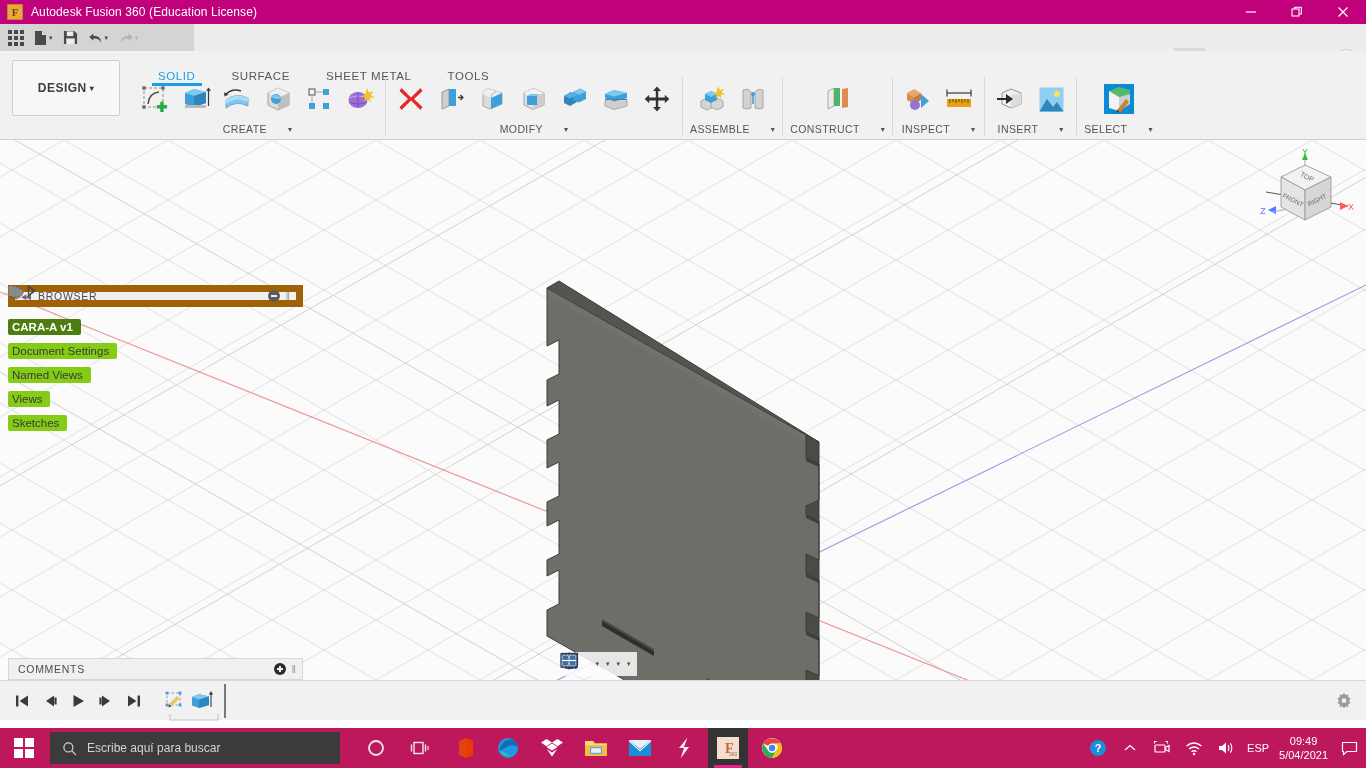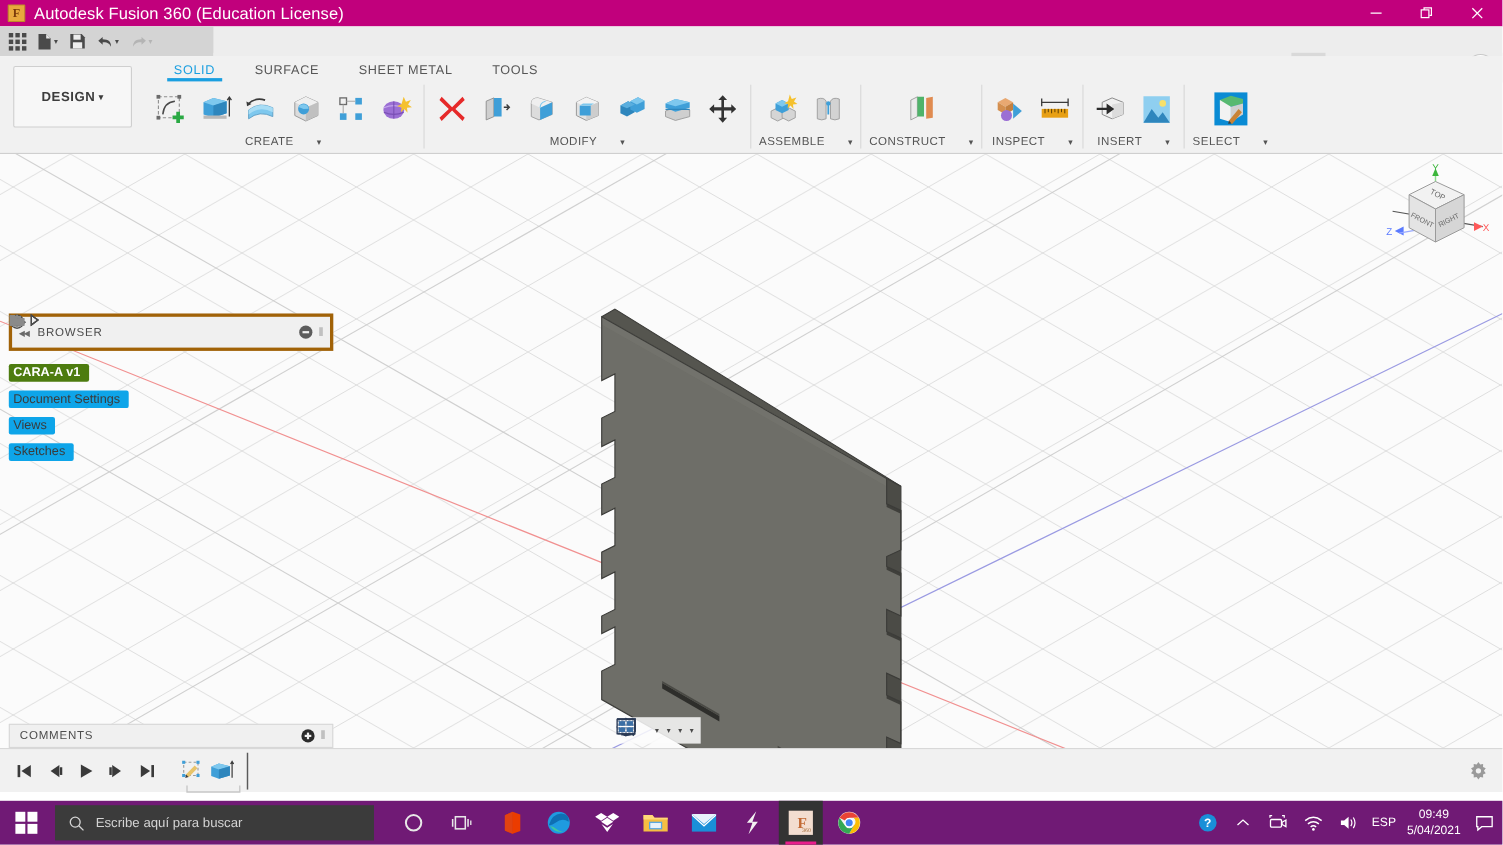--- a/index.html
+++ b/index.html
@@ -15,21 +15,21 @@
   .titlebar {
     position: absolute; left:0; top:0; width:1366px; height:24px;
     background:#c1007c; display:flex; align-items:center;
   }
   .titlebar .appicon {
     width:16px; height:16px; margin-left:7px; margin-right:8px;
     background:#e8a83e; border:1px solid #bf8a2a; border-radius:1px;
     color:#7a3b0a; font-size:11px; font-weight:bold; line-height:14px; text-align:center;
     font-family:"Liberation Serif", serif;
   }
-  .titlebar .wtitle { color:#ffffff; font-size:15px; letter-spacing:.1px; }
+  .titlebar .wtitle { color:#ffffff; font-size:12px; letter-spacing:.1px; }
   .wincontrols { margin-left:auto; display:flex; height:24px; }
   .wbtn { width:46px; height:24px; display:flex; align-items:center; justify-content:center;
           color:#fff; font-size:12px; }
 
   
   .qabar {
     position:absolute; left:0; top:24px; width:1366px; height:27px;
     background:#ededed;
   }
   .qa-left {
@@ -63,21 +63,21 @@
     background:#f1f1f1; border-bottom:1px solid #cfcfcf;
   }
   .workspace-btn {
     position:absolute; left:12px; top:9px; width:108px; height:56px;
     border:1px solid #cfcfcf; background:#f7f7f7; border-radius:2px;
     display:flex; align-items:center; justify-content:center; gap:3px;
     font-size:12px; color:#3d3d3d; letter-spacing:.5px; font-weight:bold;
   }
   .tabs { position:absolute; left:140px; top:0; display:flex; gap:0; }
   .rtab { padding:7px 18px 5px; font-size:11.5px; color:#565656; letter-spacing:.6px;
-          position:relative; }
+          position:relative;margin-top:12px; }
   .rtab.active { color:#1a9fe0; }
   .rtab.active::after {
     content:""; position:absolute; left:12px; right:12px; bottom:1px; height:3px; background:#1a9fe0;
   }
   .panels { position:absolute; left:130px; top:26px; display:flex; align-items:flex-start; }
   .panel { display:flex; flex-direction:column; align-items:center; position:relative;
            padding:0 7px; }
   .panel + .panel { border-left:1px solid #d8d8d8; }
   .panel-icons { display:flex; align-items:center; gap:5px; height:44px; }
   .panel-label { font-size:10.5px; color:#545454; letter-spacing:.4px; margin-top:2px;
@@ -89,35 +89,35 @@
   .canvas { position:absolute; left:0; top:140px; width:1366px; height:540px;
             background:#fbfbfb; overflow:hidden; }
   .canvas svg { position:absolute; left:0; top:0; }
 
   
   .browser {
     position:absolute; left:8px; top:145px; width:295px;
     font-size:11.5px; color:#3b3b3b;
   }
   .browser-head {
-    height:34px; background:#f0f0f0; border:3px solid #a16207;
+    height:22px; background:#f0f0f0; border:7px solid #a16207;
     display:flex; align-items:center; padding:0 6px; gap:8px;
   }
   .browser-head .bh-title { font-size:10.5px; color:#4d4d4d; letter-spacing:.7px; }
   .bh-right { margin-left:auto; display:flex; align-items:center; gap:5px; }
   .dot-minus { width:12px; height:12px; border-radius:50%; background:#5c5c5c;
                display:flex; align-items:center; justify-content:center; }
   .dot-minus i { width:6px; height:2px; background:#f0f0f0; display:block; }
   .grip { color:#9a9a9a; font-size:11px; }
   .tree { margin-top:8px; }
   .trow { display:flex; align-items:center; height:24px; gap:5px; }
   .arrow-open { width:12px; height:12px; }
   .arrow-closed { width:12px; height:12px; margin-left:17px; }
   .eye { width:16px; height:16px; }
-  .node-chip { background:#0ea5e9; border-radius:2px; padding:2px 8px 2px 4px;
+  .node-chip { background:#84cc16; border-radius:2px; padding:2px 8px 2px 4px;
                display:flex; align-items:center; gap:6px; }
   .node-chip.sel { background:#4d7c0f; color:#ffffff; }
   .node-label { font-size:11.5px; white-space:nowrap; }
   .node-label.selb { font-weight:bold; }
 
   
   .viewcube { position:absolute; right:8px; top:4px; width:110px; height:110px; }
 
   
   .navbar {
@@ -146,21 +146,21 @@
     background:#f1f1f1; border-top:1px solid #d8d8d8;
     display:flex; align-items:center; padding:0 10px; gap:4px;
   }
   .tbtn { width:24px; height:26px; display:flex; align-items:center; justify-content:center; }
   .tl-features { display:flex; align-items:flex-start; margin-left:12px; position:relative; }
   .tl-feat { width:26px; height:26px; display:flex; align-items:center; justify-content:center; }
   .tl-gear { margin-left:auto; }
 
   
   .taskbar {
-    position:absolute; left:0; top:728px; width:1366px; height:40px; background:#701a75;
+    position:absolute; left:0; top:728px; width:1366px; height:40px; background:#be185d;
     display:flex; align-items:center;
   }
   .start { width:48px; height:40px; display:flex; align-items:center; justify-content:center; }
   .winlogo { display:grid; grid-template-columns:9px 9px; grid-template-rows:9px 9px; gap:2px; }
   .winlogo i { background:#ffffff; display:block; }
   .searchbox {
     width:290px; height:32px; background:#3b3b3b; display:flex; align-items:center;
     gap:10px; padding-left:12px; margin-left:2px;
   }
   .searchbox .ph { color:#d4d4d4; font-size:12px; }
@@ -714,20 +714,32 @@
           </svg>
           <span class="node-chip">
             <svg width="15" height="15" viewBox="0 0 18 18">
               <path d="M9 0.8 L10.6 3.1 L13.3 2.5 L13.2 5.3 L15.7 6.5 L14 8.7 L15.7 10.9 L13.2 12.1 L13.3 14.9 L10.6 14.3 L9 16.6 L7.4 14.3 L4.7 14.9 L4.8 12.1 L2.3 10.9 L4 8.7 L2.3 6.5 L4.8 5.3 L4.7 2.5 L7.4 3.1 Z" fill="#8a8a8a"></path>
               <circle cx="9" cy="8.7" r="2.4" fill="#eeeeee"></circle>
             </svg>
             <span class="node-label">Document Settings</span>
           </span>
         </div>
 
+        <div class="trow">
+          <svg class="arrow-closed" viewBox="0 0 12 12">
+            <path d="M3.5 1.5 L9.5 6 L3.5 10.5 Z" fill="none" stroke="#4a4a4a" stroke-width="1.1"></path>
+          </svg>
+          <span class="node-chip">
+            <svg width="15" height="13" viewBox="0 0 18 15">
+              <path d="M1 3 h6 l1.6 2 H17 v8 H1 Z" fill="#8a8a8a"></path>
+              <rect x="1" y="1.5" width="6" height="2" fill="#8a8a8a"></rect>
+            </svg>
+            <span class="node-label">Named Views</span>
+          </span>
+        </div>
 
 
         <div class="trow">
           <svg class="arrow-closed" viewBox="0 0 12 12">
             <path d="M3.5 1.5 L9.5 6 L3.5 10.5 Z" fill="none" stroke="#4a4a4a" stroke-width="1.1"></path>
           </svg>
           <svg class="eye" viewBox="0 0 18 18">
             <path d="M1.5 9 Q9 2.5 16.5 9 Q9 15.5 1.5 9 Z" fill="none" stroke="#6a6a6a" stroke-width="1.2"></path>
             <circle cx="9" cy="9" r="2.6" fill="#6a6a6a"></circle>
           </svg>

